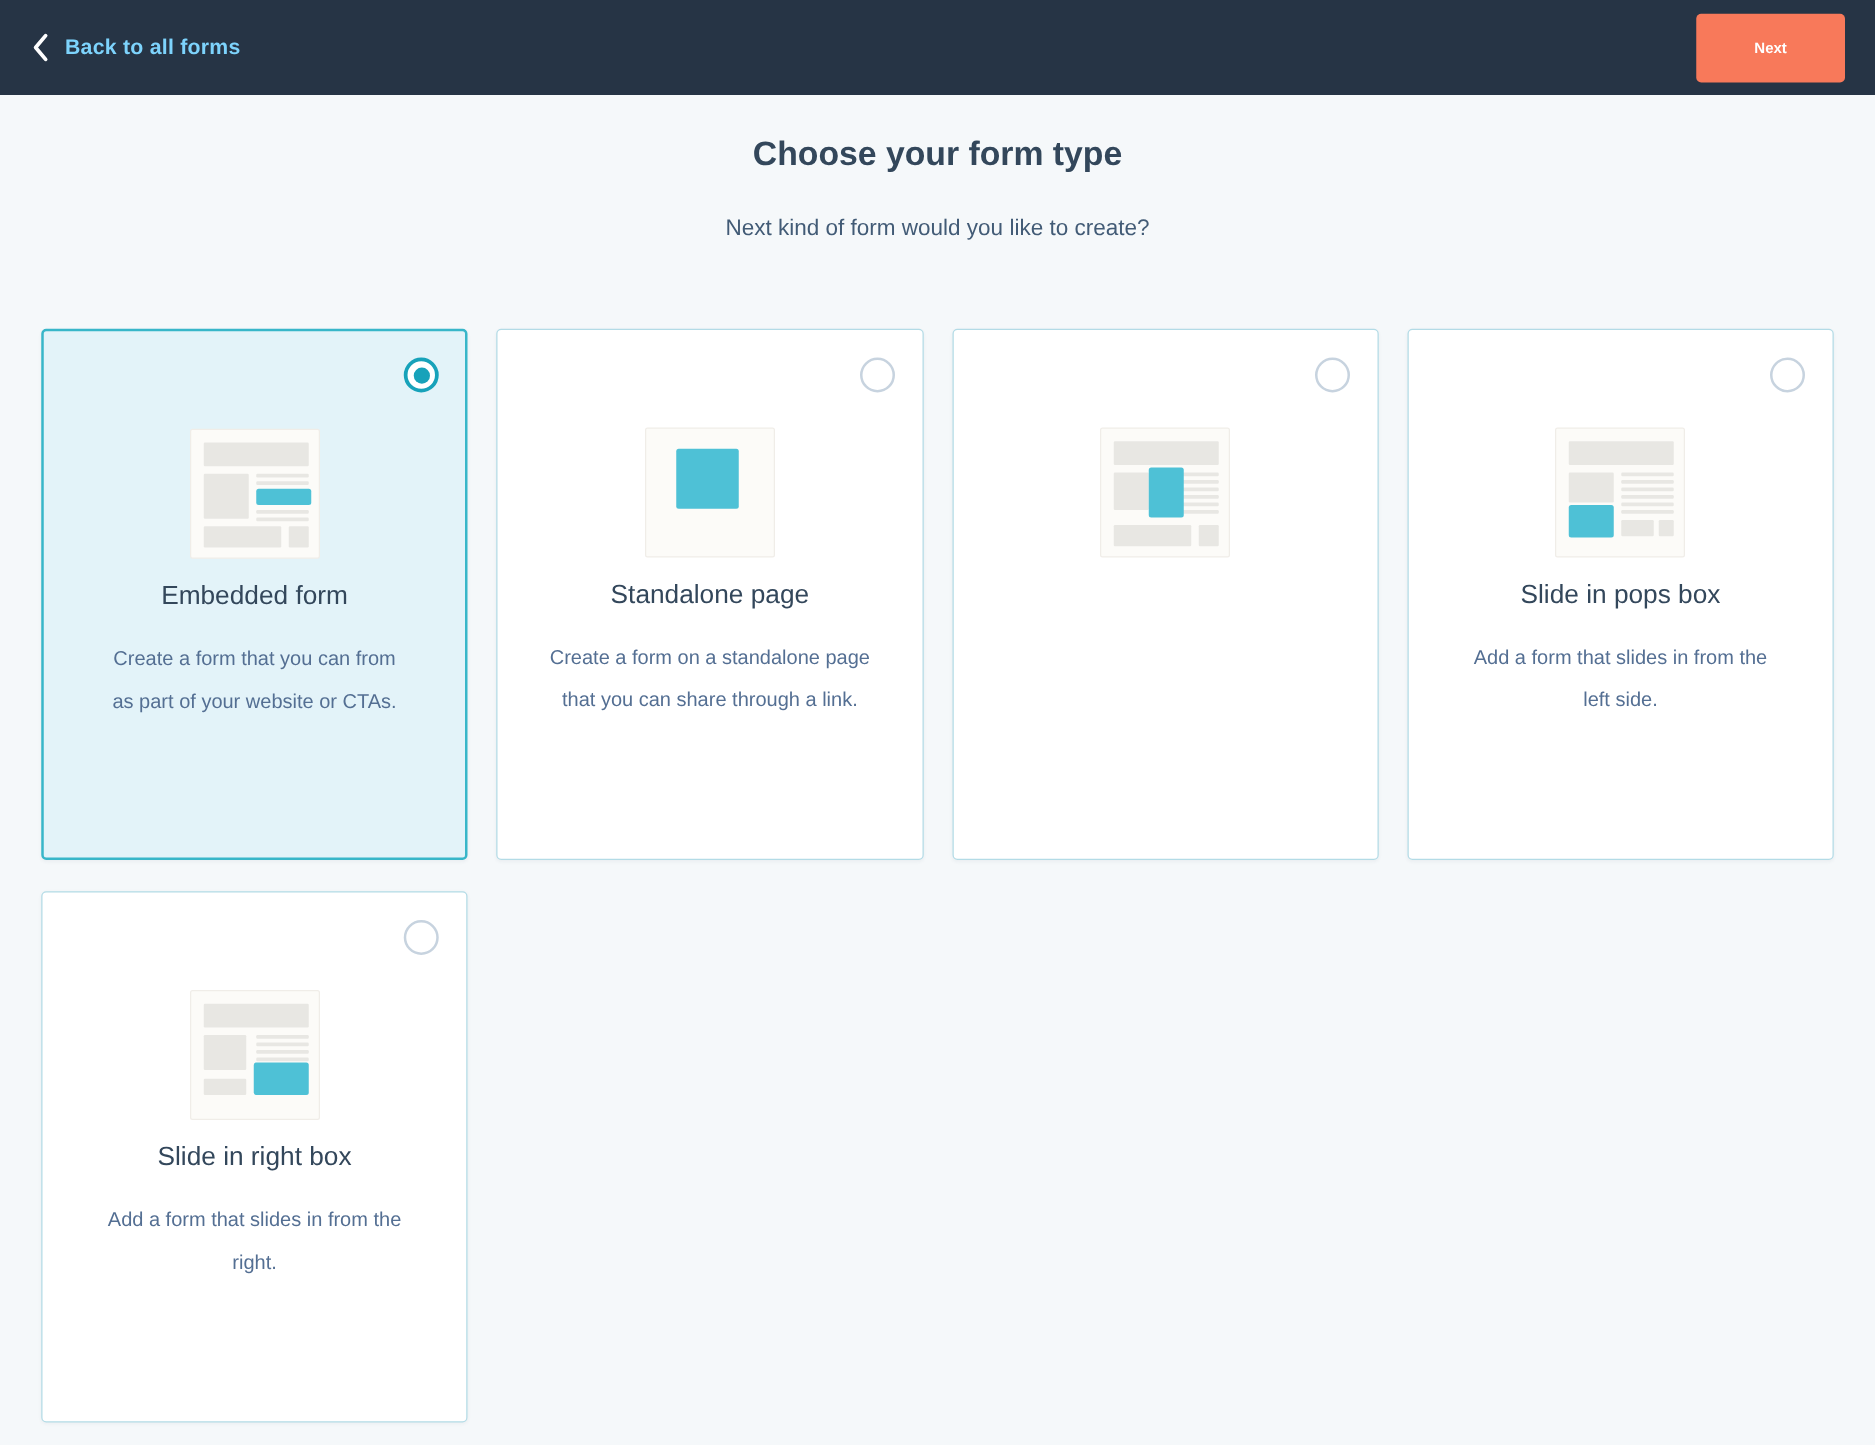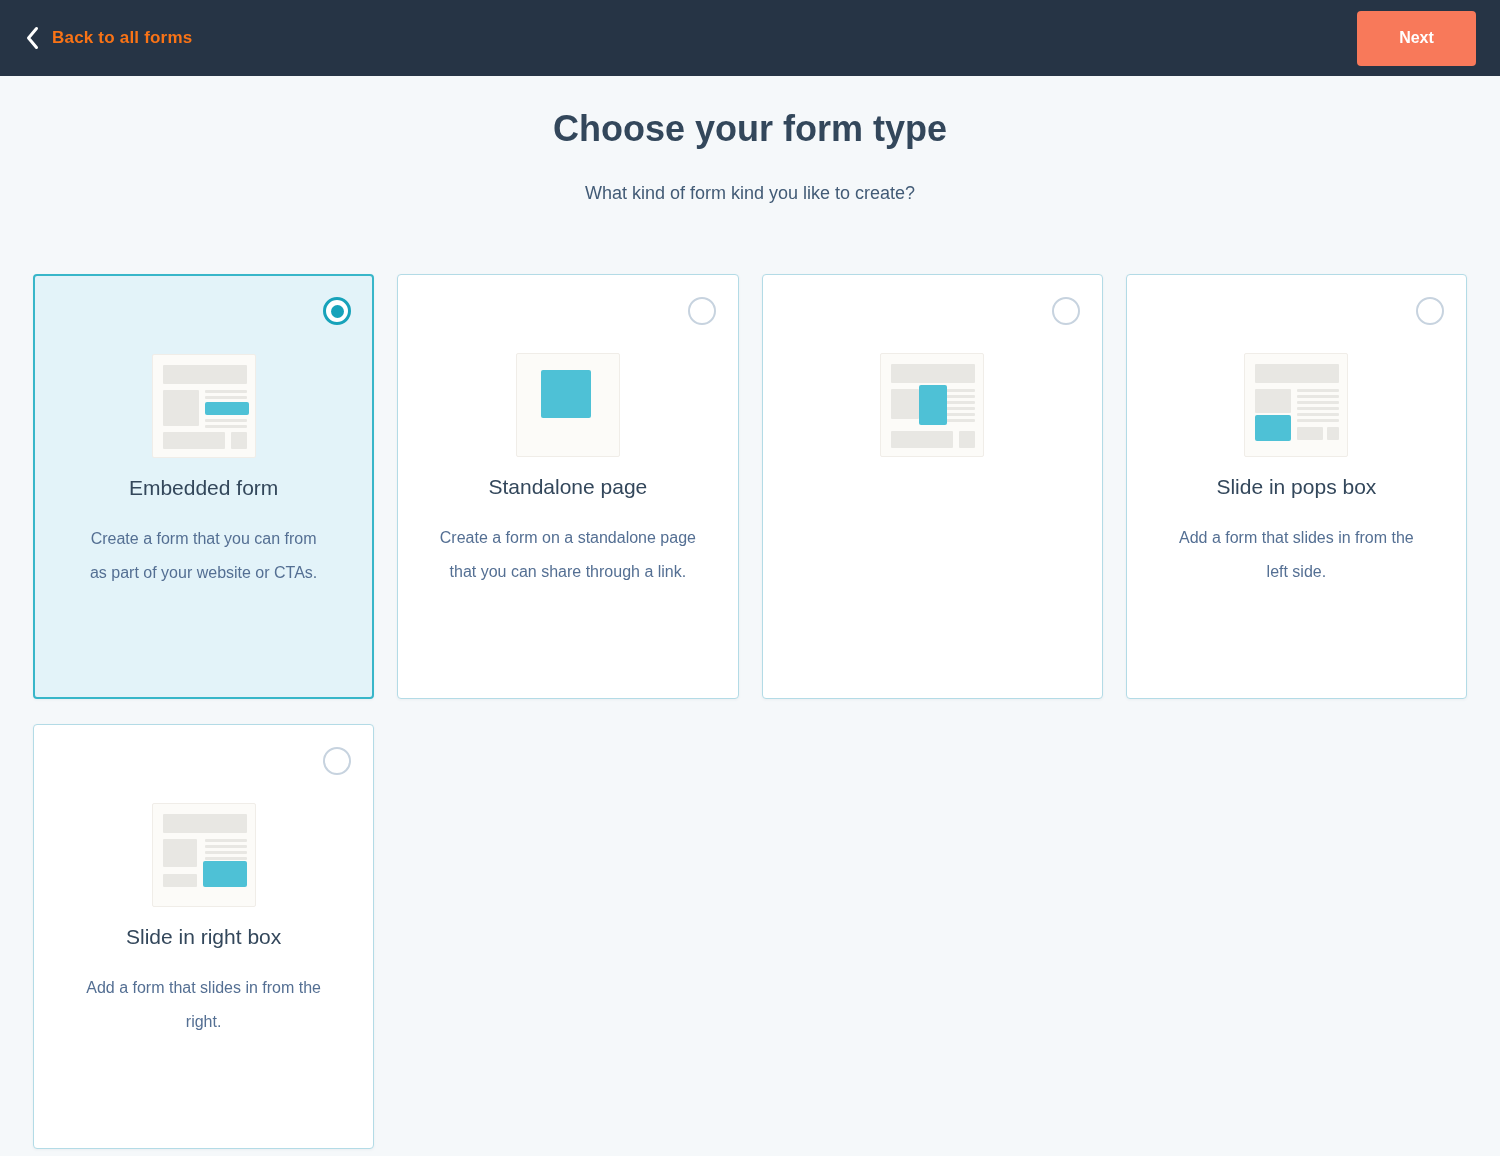--- a/index.html
+++ b/index.html
@@ -17,45 +17,45 @@
     background: #263445;
     display: flex;
     align-items: center;
     justify-content: space-between;
     padding: 0 24px;
   }
   .back-link {
     display: flex;
     align-items: center;
     gap: 12px;
-    color: #f97316;
+    color: #7dd3fc;
     font-size: 17px;
     font-weight: 700;
     letter-spacing: 0.2px;
     cursor: pointer;
   }
   .back-chevron { display: inline-flex; }
   .next-btn {
     background: #f8795a;
     color: #ffffff;
     border: none;
     border-radius: 4px;
     font-family: "Liberation Sans", sans-serif;
-    font-size: 16px;
+    font-size: 12px;
     font-weight: 700;
     width: 119px;
     height: 55px;
     cursor: pointer;
   }
 
   
   .page-header { text-align: center; }
   .page-title {
     margin-top: 32px;
-    font-size: 36px;
+    font-size: 27px;
     font-weight: 700;
     color: #33475b;
   }
   .page-subtitle {
     margin-top: 33px;
     font-size: 18px;
     font-weight: 400;
     color: #425b76;
   }
 
@@ -208,21 +208,21 @@
       </svg>
     </span>
     <span>Back to all forms</span>
   </div>
   <button class="next-btn">Next</button>
 </header>
 
 <main>
   <div class="page-header">
     <h1 class="page-title">Choose your form type</h1>
-    <div class="page-subtitle">What kind of form kind you like to create?</div>
+    <div class="page-subtitle">Next kind of form would you like to create?</div>
   </div>
 
   <div class="card-grid">
 
     <div class="card selected">
       <span class="radio checked"></span>
       <div class="paper t-embedded">
         <div class="top"></div>
           <div class="lblk"></div>
         <div class="l1"></div>

